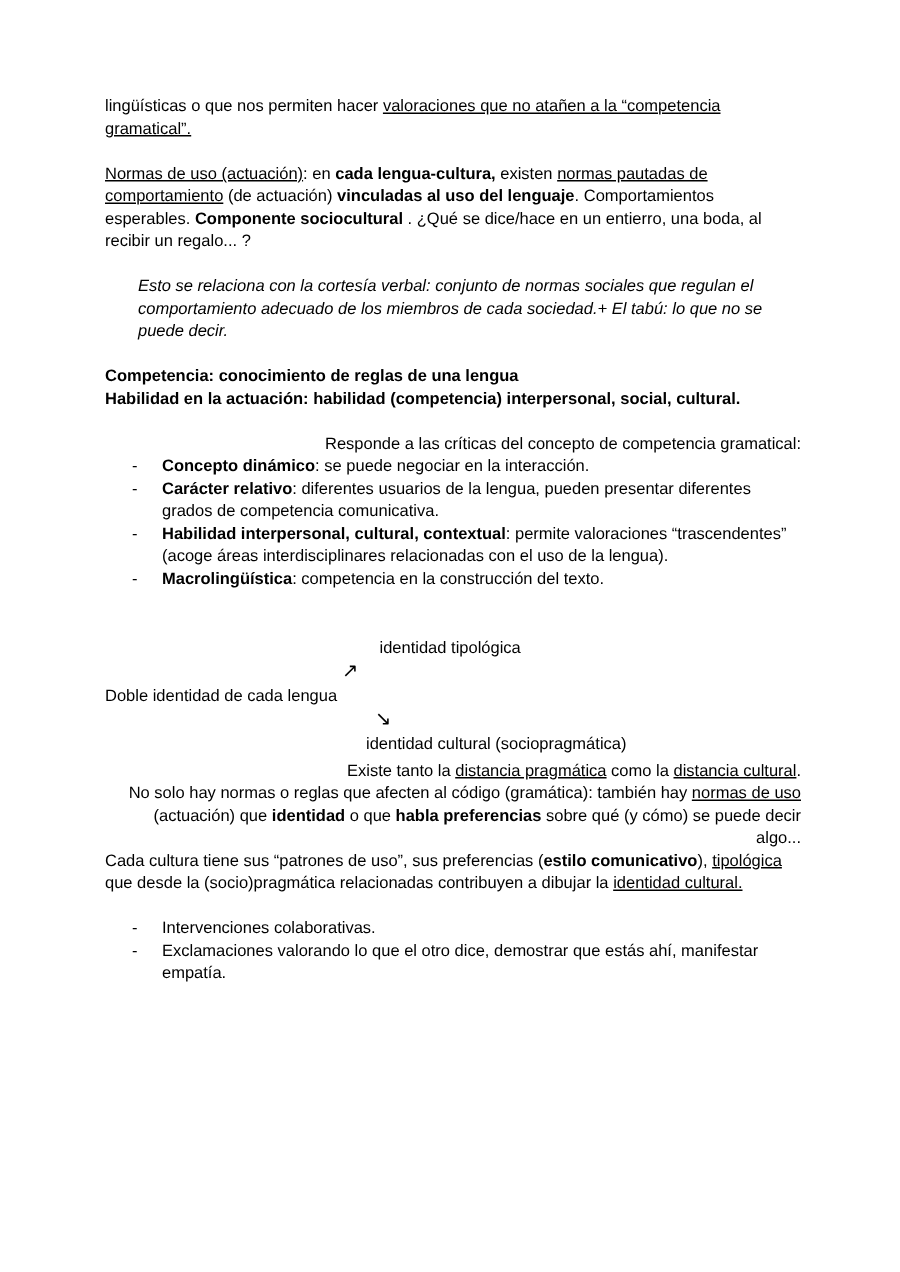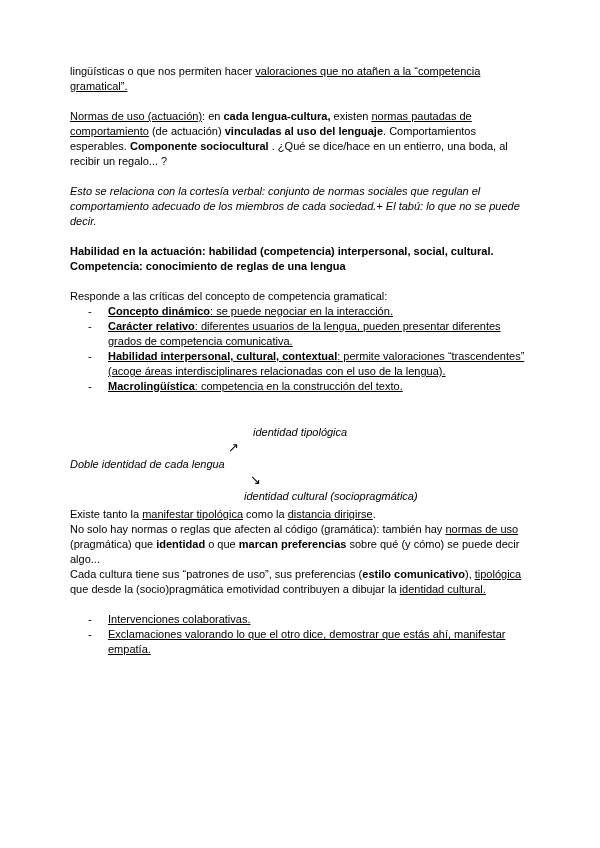--- a/index.html
+++ b/index.html
@@ -11,30 +11,30 @@
     overflow: hidden;
   }
   .page {
     width: 600px;
     height: 848px;
     padding: 64px 66px 20px 70px;
     font-size: 11px;
     line-height: 15px;
   }
   .para { margin: 0 0 15px 0; }
-  .tight { margin-bottom: 0; }
+  .tight { margin-bottom: 0; text-align: right; }
   .b { font-weight: bold; }
   .u { text-decoration: underline; }
-  .i { font-style: italic; }
+  .i { font-style: italic; margin-left: 22px; }
   .list { margin: 0 0 30px 0; }
   .list.end { margin-bottom: 0; }
   .list-item { display: flex; }
   .list-item .bullet { flex: 0 0 38px; padding-left: 18px; }
-  .list-item .content { flex: 1; text-decoration: underline; }
-  .diagram { margin: 0 0 3px 0; font-style: italic; }
+  .list-item .content { flex: 1; }
+  .diagram { margin: 0 0 3px 0; }
   .dline { line-height: 16px; white-space: nowrap; }
   .ind-top { padding-left: 183px; }
   .ind-arrow-up { padding-left: 158px; }
   .ind-arrow-down { padding-left: 180px; }
   .ind-bottom { padding-left: 174px; }
   .arrow {
     font-family: "DejaVu Sans", sans-serif;
     font-size: 13px;
   }
 </style>
@@ -44,22 +44,22 @@
 <div class="page">
 
   <p class="para"><span>lingüísticas o que nos permiten hacer </span><span class="u">valoraciones que no atañen a la “competencia gramatical”.</span></p>
 
   <p class="para"><span class="u">Normas de uso (actuación)</span><span>: en </span><span class="b">cada lengua-cultura,</span><span> existen </span><span class="u">normas pautadas de comportamiento</span><span> (de actuación) </span><span class="b">vinculadas al uso del lenguaje</span><span>. Comportamientos esperables. </span><span class="b">Componente sociocultural</span><span> . ¿Qué se dice/hace en un entierro, una boda, al recibir un regalo... ?</span></p>
 
   <p class="para i"><span>Esto se relaciona con la cortesía verbal: conjunto de normas sociales que regulan el comportamiento adecuado de los miembros de cada sociedad.+ El tabú: lo que no se puede decir.</span></p>
 
 
   <div class="para b">
+    <div>Competencia: conocimiento de reglas de una lengua</div>
     <div>Habilidad en la actuación: habilidad (competencia) interpersonal, social, cultural.</div>
-    <div>Competencia: conocimiento de reglas de una lengua</div>
   </div>
 
   <p class="para tight"><span>Responde a las críticas del concepto de competencia gramatical:</span></p>
 
   <div class="list">
     <div class="list-item">
         <span class="bullet">-</span>
         <span class="content"><span class="b">Concepto dinámico</span><span>: se puede negociar en la interacción.</span></span>
       </div>
     <div class="list-item">
@@ -78,25 +78,25 @@
 
 
   <div class="diagram">
     <div class="dline ind-top">identidad tipológica</div>
     <div class="dline ind-arrow-up"><span class="arrow">↗</span></div>
     <div class="dline">Doble identidad de cada lengua</div>
     <div class="dline ind-arrow-down"><span class="arrow">↘</span></div>
     <div class="dline ind-bottom">identidad cultural (sociopragmática)</div>
   </div>
 
-  <p class="para tight"><span>Existe tanto la </span><span class="u">manifestar tipológica</span><span> como la </span><span class="u">distancia dirigirse</span><span>.</span></p>
+  <p class="para tight"><span>Existe tanto la </span><span class="u">distancia pragmática</span><span> como la </span><span class="u">distancia cultural</span><span>.</span></p>
 
-  <p class="para tight"><span>No solo hay normas o reglas que afecten al código (gramática): también hay </span><span class="u">normas de uso</span><span> (pragmática) que </span><span class="b">identidad</span><span> o que </span><span class="b">marcan preferencias</span><span> sobre qué (y cómo) se puede decir algo...</span></p>
+  <p class="para tight"><span>No solo hay normas o reglas que afecten al código (gramática): también hay </span><span class="u">normas de uso</span><span> (actuación) que </span><span class="b">identidad</span><span> o que </span><span class="b">habla preferencias</span><span> sobre qué (y cómo) se puede decir algo...</span></p>
 
-  <p class="para"><span>Cada cultura tiene sus “patrones de uso”, sus preferencias (</span><span class="b">estilo comunicativo</span><span>), </span><span class="u">tipológica</span><span> que desde la (socio)pragmática emotividad contribuyen a dibujar la </span><span class="u">identidad cultural.</span><span></span></p>
+  <p class="para"><span>Cada cultura tiene sus “patrones de uso”, sus preferencias (</span><span class="b">estilo comunicativo</span><span>), </span><span class="u">tipológica</span><span> que desde la (socio)pragmática relacionadas contribuyen a dibujar la </span><span class="u">identidad cultural.</span><span></span></p>
 
 
 
   <div class="list end">
     <div class="list-item">
         <span class="bullet">-</span>
         <span class="content"><span>Intervenciones colaborativas.</span></span>
       </div>
     <div class="list-item">
         <span class="bullet">-</span>

